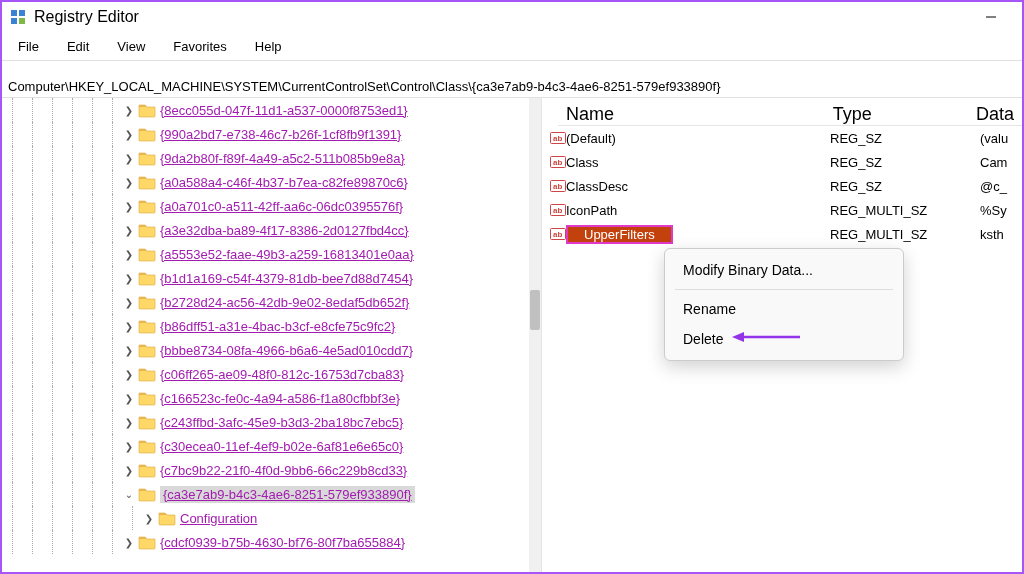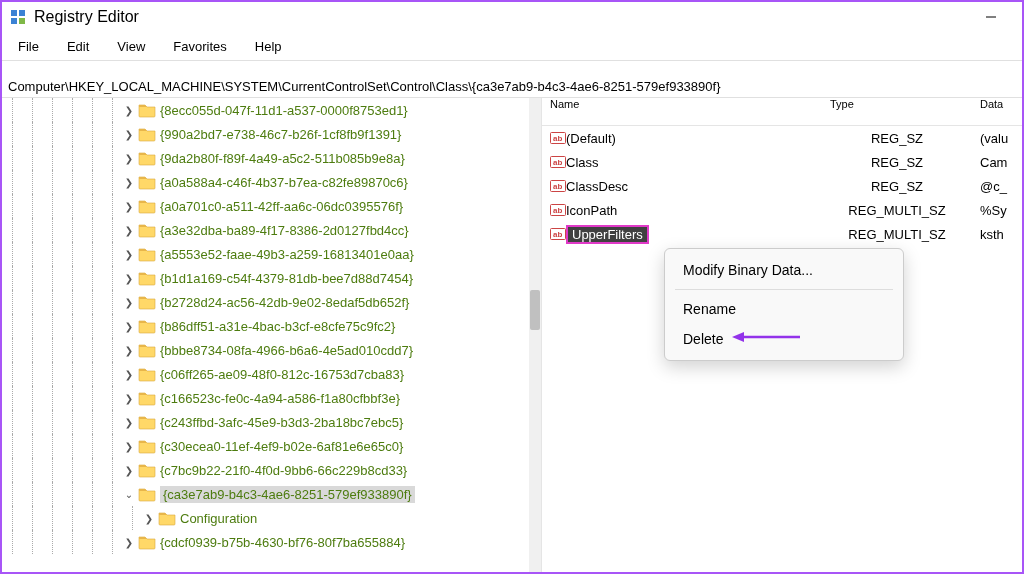--- a/index.html
+++ b/index.html
@@ -16,40 +16,40 @@
   .addressbar { height: 24px; border-top: 1px solid #e0e0e0; border-bottom: 1px solid #e0e0e0; padding: 18px 6px; font-size: 13px; color: #000; white-space: nowrap; overflow: hidden; }
   
   .content { display: flex; height: calc(574px - 30px - 28px - 24px - 4px); position: relative; }
   
   .tree-pane { width: 540px; overflow: hidden; position: relative; border-right: 1px solid #e5e5e5; }
   .tree-inner { position: absolute; top: 0; left: 0; right: 12px; }
   .tree-row { display: flex; align-items: center; height: 24px; font-size: 13px; white-space: nowrap; }
   .tree-row.selected .label { background: #d9d9d9; padding: 1px 3px; }
   .tree-row .chevron { width: 14px; text-align: center; color: #555; font-size: 10px; user-select: none; }
   .tree-row .folder-icon { width: 18px; height: 16px; margin: 0 4px 0 2px; }
-  .tree-row .label { color: #4d7c0f; }
+  .tree-row .label { color: #a21caf; text-decoration: underline; }
   .tree-guide { width: 20px; display: inline-block; position: relative; height: 24px; flex-shrink: 0; }
   .tree-guide::before { content: ""; position: absolute; left: 10px; top: 0; bottom: 0; border-left: 1px dotted #aaa; }
   
   .vscroll-track { position: absolute; right: 0; top: 0; bottom: 0; width: 12px; background: #f0f0f0; }
   .vscroll-thumb { position: absolute; left: 1px; right: 1px; background: #c0c0c0; border-radius: 2px; }
   
   .list-pane { flex: 1; position: relative; overflow: hidden; }
-  .list-header { display: flex; height: 28px; align-items: flex-start; border-bottom: 1px solid #e5e5e5; font-size: 11px; }
+  .list-header { display: flex; height: 28px; align-items: flex-end; border-bottom: 1px solid #e5e5e5; font-size: 18px; margin-left: 16px; }
   .list-header .col { padding: 0 8px; }
   .col-name { width: 280px; }
   .col-type { width: 150px; }
   .col-data { flex: 1; }
   .list-row { display: flex; height: 24px; align-items: center; font-size: 13px; }
   .list-row .cell { padding: 0 8px; white-space: nowrap; overflow: hidden; }
   .list-row .name-cell { width: 280px; display: flex; align-items: center; }
-  .list-row .type-cell { width: 150px; text-align: center; }
+  .list-row .type-cell { width: 150px; }
   .list-row .data-cell { flex: 1; }
   .reg-icon { width: 16px; height: 16px; flex-shrink: 0; }
-  .list-row.selected .name-text { background: #404040; color: #fff; border: 2px solid #e039c8; padding: 0 4px; }
+  .list-row.selected .name-text { background: #c2410c; color: #fff; border: 2px solid #e039c8; padding: 0 16px; }
   
   .hscroll-track { position: absolute; left: 0; right: 0; bottom: 0; height: 12px; background: #f0f0f0; }
   .hscroll-thumb { position: absolute; top: 1px; bottom: 1px; background: #c0c0c0; border-radius: 2px; }
   
   .context-menu { position: absolute; background: #f9f9f9; border: 1px solid #ccc; border-radius: 6px; box-shadow: 0 6px 18px rgba(0,0,0,0.18); padding: 6px 0; width: 240px; z-index: 100; }
   .context-menu .cm-item { padding: 7px 18px; font-size: 14px; color: #000; display: flex; align-items: center; }
   .context-menu .cm-sep { height: 1px; background: #ddd; margin: 4px 10px; }
   .arrow-annot { position: absolute; z-index: 200; }
 </style>
 </head>

